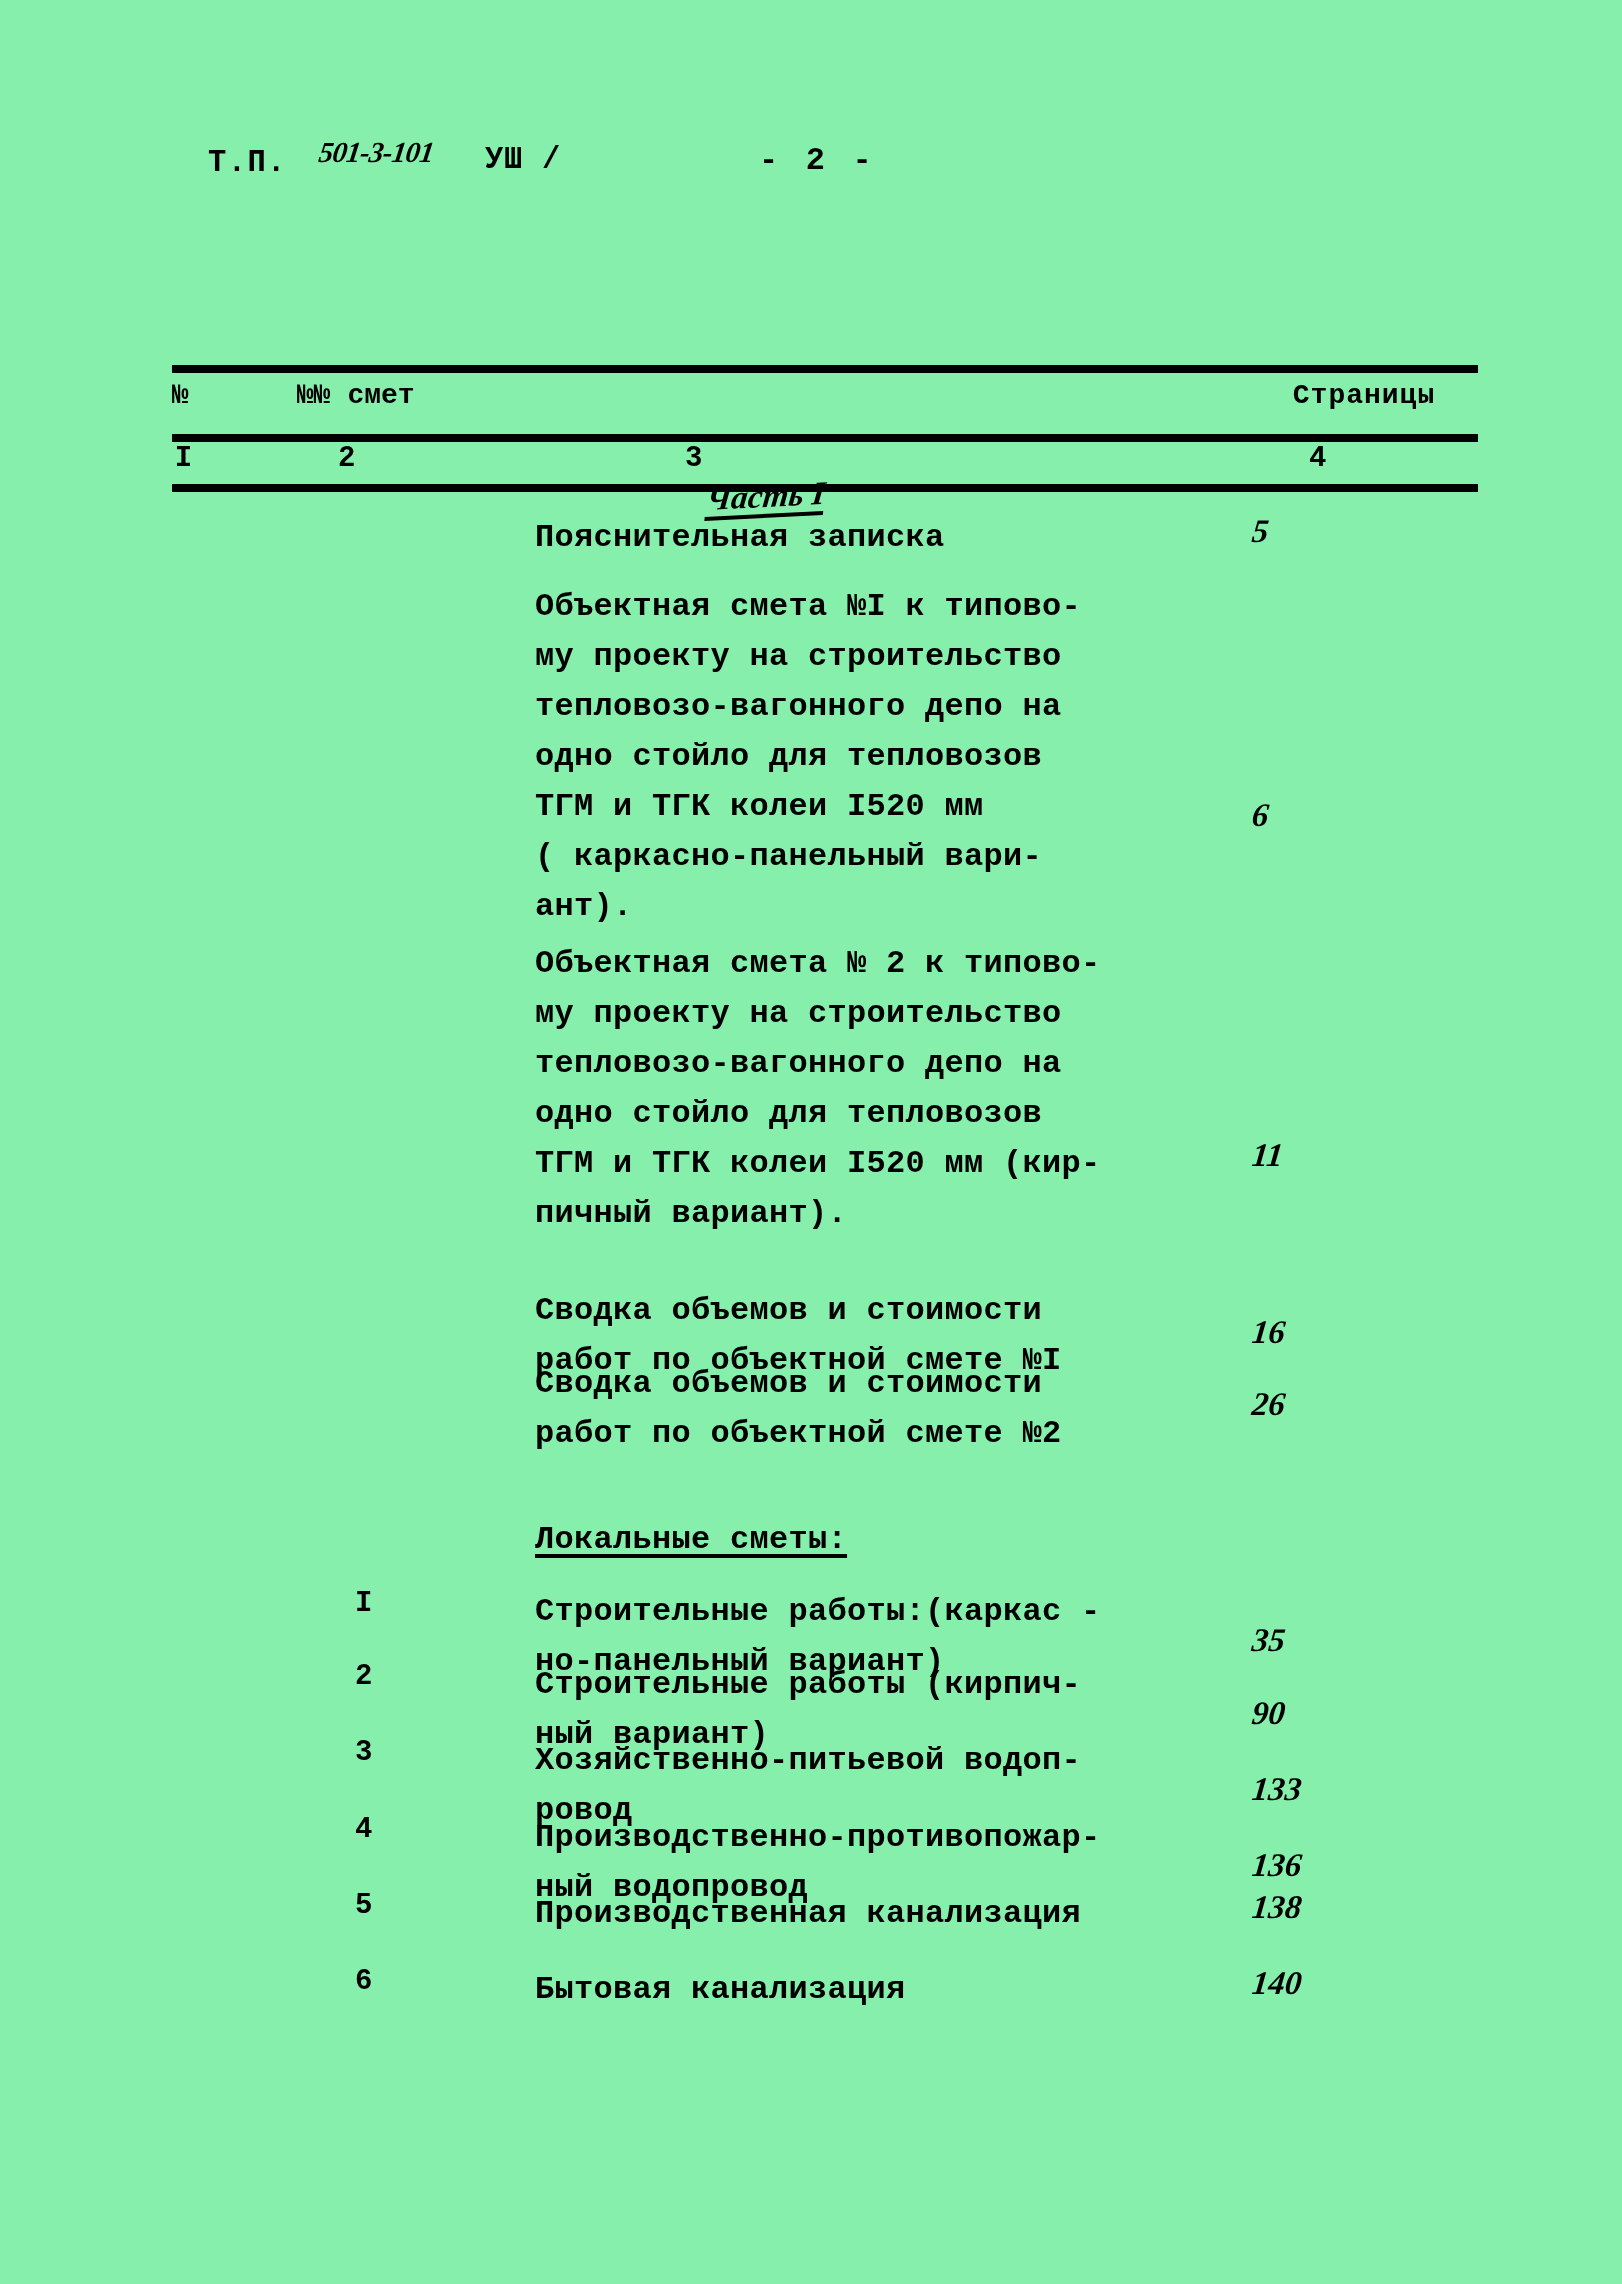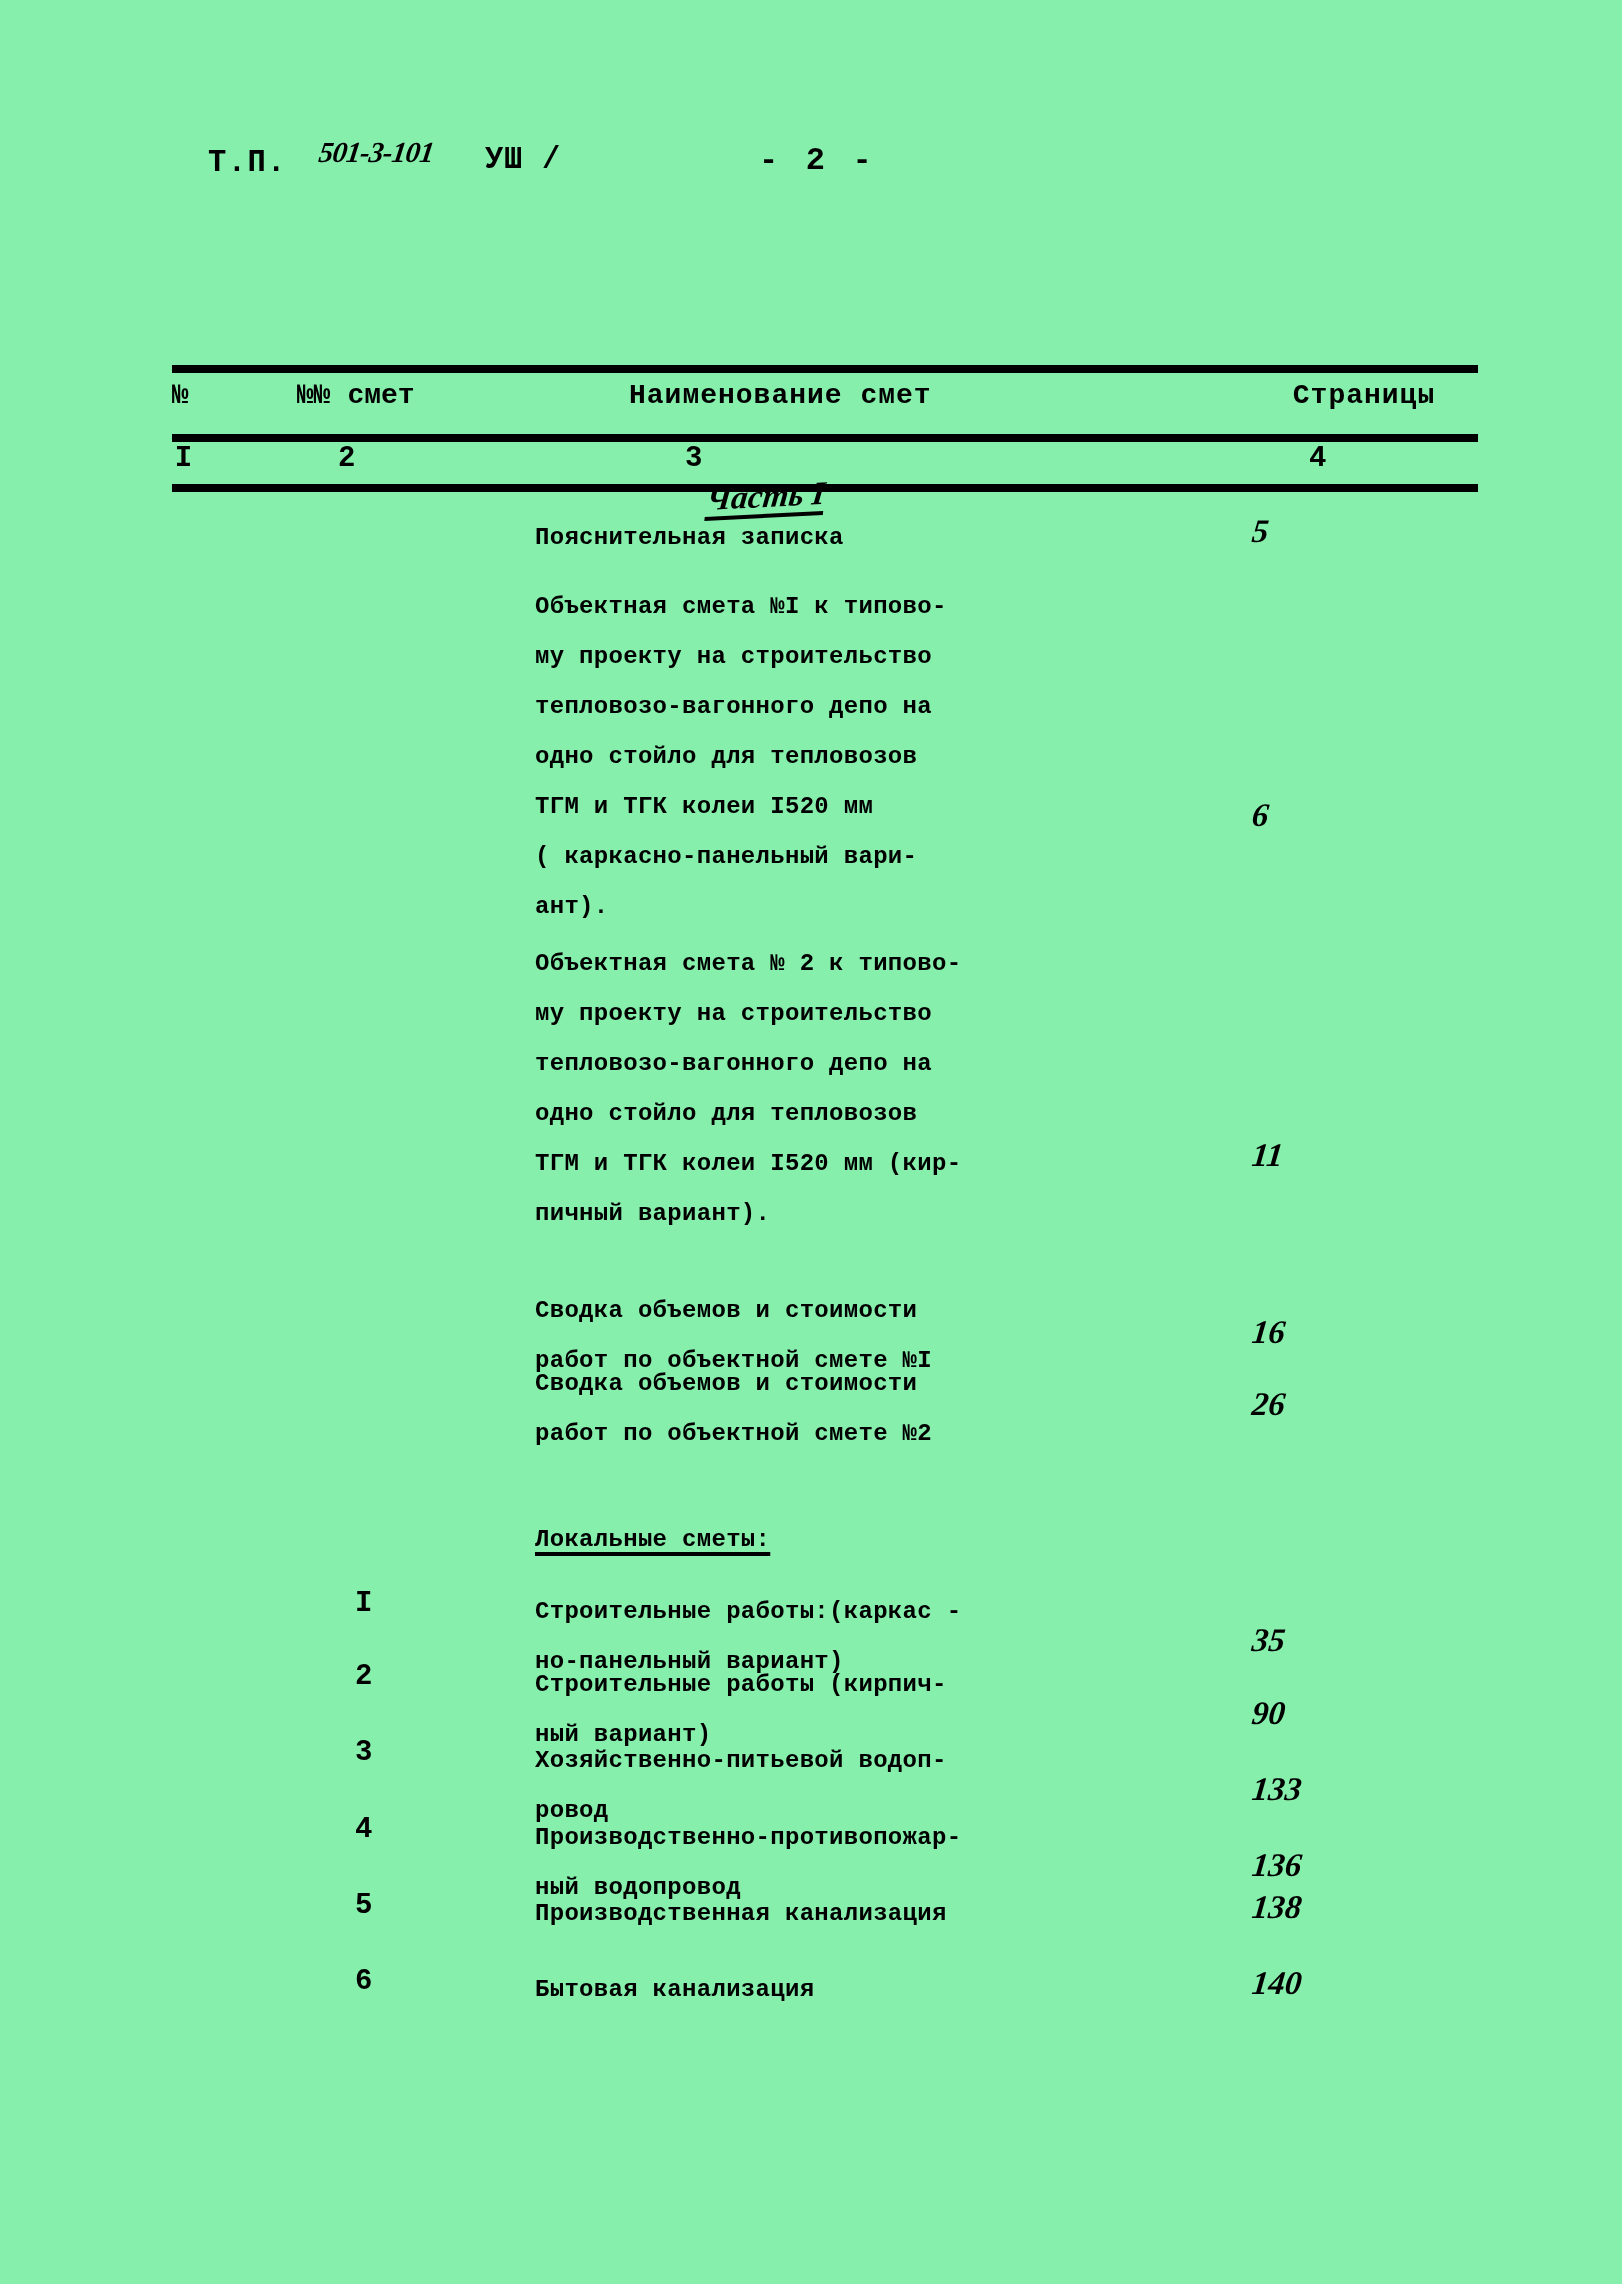--- a/index.html
+++ b/index.html
@@ -119,21 +119,21 @@
     font-weight: 700;
     left: 355px;
     width: 62px;
     text-align: left;
   }
   .entry-text {
     position: absolute;
     left: 535px;
     width: 652px;
     font-family: "Liberation Mono", "DejaVu Sans Mono", monospace;
-    font-size: 24px;
+    font-size: 32px;
     font-weight: 700;
     line-height: 50px;
     letter-spacing: 0.3px;
     white-space: pre-line;
   }
   .entry-text.underlined {
     text-decoration: underline;
     text-decoration-thickness: 3.5px;
     text-underline-offset: 6.2px;
     width: auto;
@@ -180,21 +180,20 @@
   </div>
 
 
   <div class="rule r1"></div>
   <div class="rule r2"></div>
   <div class="rule r3"></div>
 
   <div class="thead-row">
     <span class="col-a">№</span>
     <span class="col-b">№№ смет</span>
-    <span class="col-c">Наименование смет</span>
     <span class="col-d">Страницы</span>
   </div>
 
   <div class="tnum-row">
     <span class="col-a">I</span>
     <span class="col-b">2</span>
     <span class="col-c">3</span>
     <span class="col-d">4</span>
   </div>
 

